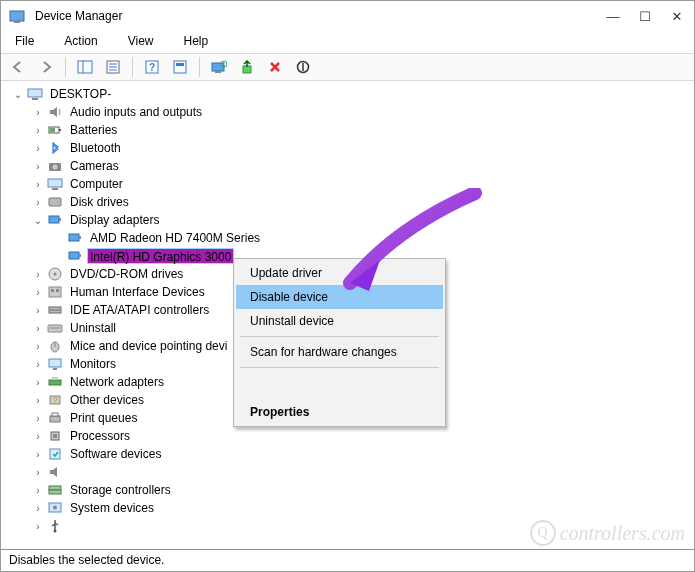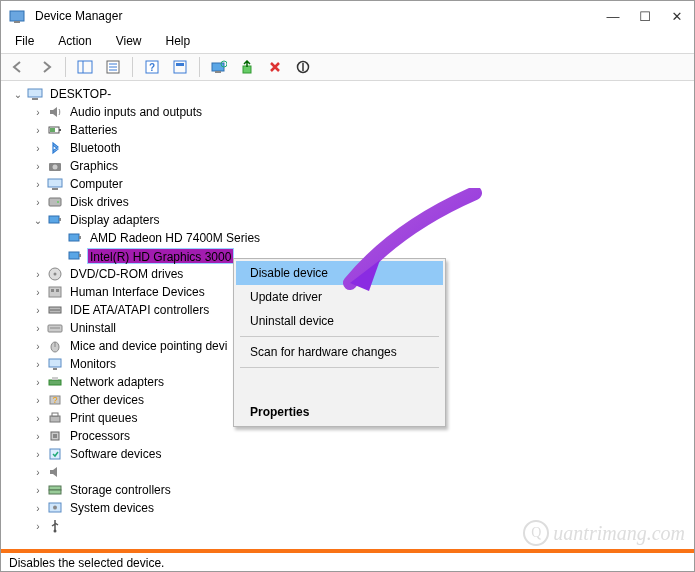--- a/index.html
+++ b/index.html
@@ -16,40 +16,40 @@
   }
   .window { width:100%; height:100%; border:1px solid #999; display:flex; flex-direction:column; }
   .titlebar {
     display:flex; align-items:center; justify-content:space-between;
     height:30px; padding:0 8px; background:#fff;
   }
   .titlebar .title { display:flex; align-items:center; gap:6px; font-size:12px; }
   .winbtns { display:flex; align-items:center; gap:14px; }
   .winbtns span { width:18px; text-align:center; font-size:13px; color:#333; }
   .menubar {
-    display:flex; align-items:center; gap:16px;
+    display:flex; align-items:center; gap:22px;
     padding: 2px 10px 4px 10px; height:22px; font-size:12px;
   }
   .menubar span { padding:1px 4px; }
   .toolbar {
     display:flex; align-items:center; gap:6px;
     padding:3px 6px; border-top:1px solid #d9d9d9; border-bottom:1px solid #d9d9d9;
     background:#fafafa; height:28px;
   }
   .toolbar .btn { width:22px; height:22px; display:flex; align-items:center; justify-content:center; border:1px solid transparent; }
   .toolbar .divider { width:1px; height:20px; background:#d0d0d0; margin:0 2px; }
   .content { flex:1; overflow:auto; padding:4px 0 4px 10px; position:relative; }
   .tree { list-style:none; margin:0; padding:0; }
   .tree ul { list-style:none; margin:0; padding-left:20px; }
   .row { display:flex; align-items:center; height:18px; }
   .expander { width:14px; height:14px; display:flex; align-items:center; justify-content:center; color:#666; font-size:10px; margin-right:2px;}
   .icon { width:16px; height:16px; display:flex; align-items:center; justify-content:center; margin-right:4px; }
   .label { padding:0 3px; height:16px; line-height:16px; }
   .selected { background:#a21caf; border:1px solid #99d1ff; padding:0 2px; }
-  .statusbar { height:22px; border-top:4px solid #f97316; padding:3px 8px; font-size:12px; background:#fff; }
+  .statusbar { height:22px; border-top:1px solid #f97316; padding:3px 8px; font-size:12px; background:#fff; }
   
   .ctxmenu {
     position:absolute; left:233px; top:258px; width:213px;
     background:#f2f2f2; border:1px solid #b7b7b7; box-shadow:2px 3px 3px rgba(0,0,0,0.25);
     padding:2px;
   }
   .ctxmenu .mitem { padding:5px 14px; font-size:12px; }
   .ctxmenu .mitem.hl { background:#91c9f7; }
   .ctxmenu .mitem.bold { font-weight:700;margin-top:32px; }
   .ctxmenu .msep { height:1px; background:#c9c9c9; margin:3px 4px; }
@@ -206,21 +206,21 @@
             </li>
           <li>
               <div class="row">
                 <span class="expander">›</span>
                 <span class="icon">
                   <svg width="16" height="16">
                     <rect x="2" y="5" width="12" height="8" rx="1" fill="#888"></rect>
                     <circle cx="8" cy="9" r="2.5" fill="#ccc"></circle>
                   </svg>
                 </span>
-                <span class="label">Graphics</span>
+                <span class="label">Cameras</span>
               </div>
             </li>
           <li>
               <div class="row">
                 <span class="expander">›</span>
                 <span class="icon">
                   <svg width="16" height="16">
                     <rect x="1" y="3" width="14" height="8" fill="#cfe6fb" stroke="#5a8bc4"></rect>
                     <rect x="5" y="12" width="6" height="2" fill="#888"></rect>
                   </svg>
@@ -460,36 +460,36 @@
       </li>
     </ul>
   </div>
 
   <div class="statusbar">
     <span>Disables the selected device.</span>
   </div>
 </div>
 
 <div class="ctxmenu">
+  <div class="mitem">Update driver</div>
   <div class="mitem hl">Disable device</div>
-  <div class="mitem">Update driver</div>
   <div class="mitem">Uninstall device</div>
   <div class="msep"></div>
   <div class="mitem">Scan for hardware changes</div>
   <div class="msep"></div>
   <div class="mitem bold">Properties</div>
 </div>
 
 <svg class="arrow-overlay" width="170" height="120">
   <defs>
     <linearGradient id="pg" x1="0" y1="0" x2="1" y2="1">
       <stop offset="0%" stop-color="#b25cd9"></stop>
         <stop offset="100%" stop-color="#8a2be2"></stop>
     </linearGradient>
   </defs>
   <path d="M150 5 Q70 40 25 95" fill="none" stroke="url(#pg)" stroke-width="14" stroke-linecap="round"></path>
   <polygon points="25,95 55,72 44,103" fill="#8a2be2"></polygon>
 </svg>
 
 <div class="watermark">
   <span class="wcircle">Q</span>
-  <span>uantrimang.com</span>
+  <span>controllers.com</span>
 </div>
 
 </body></html>

